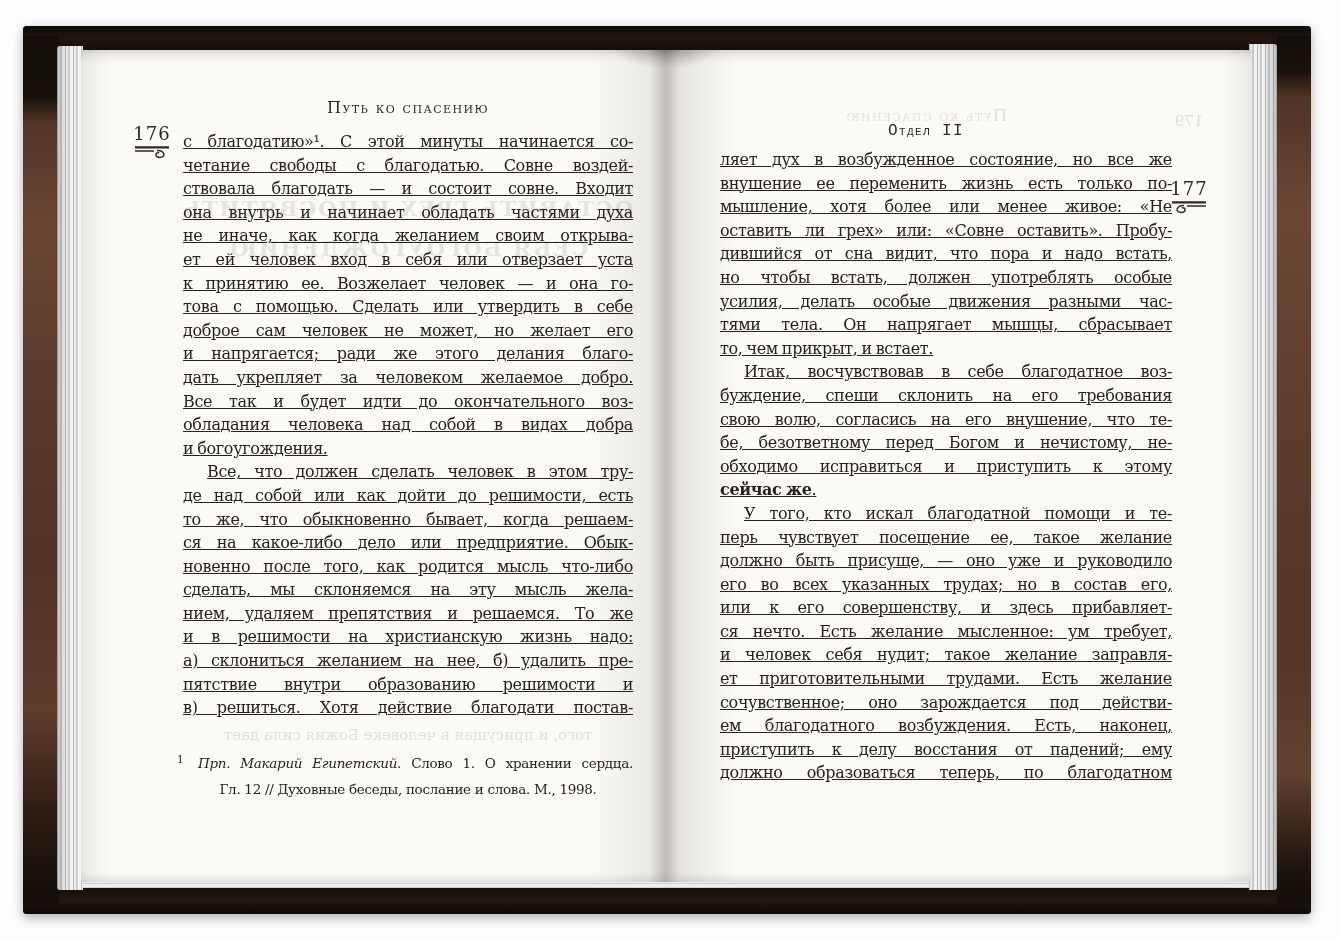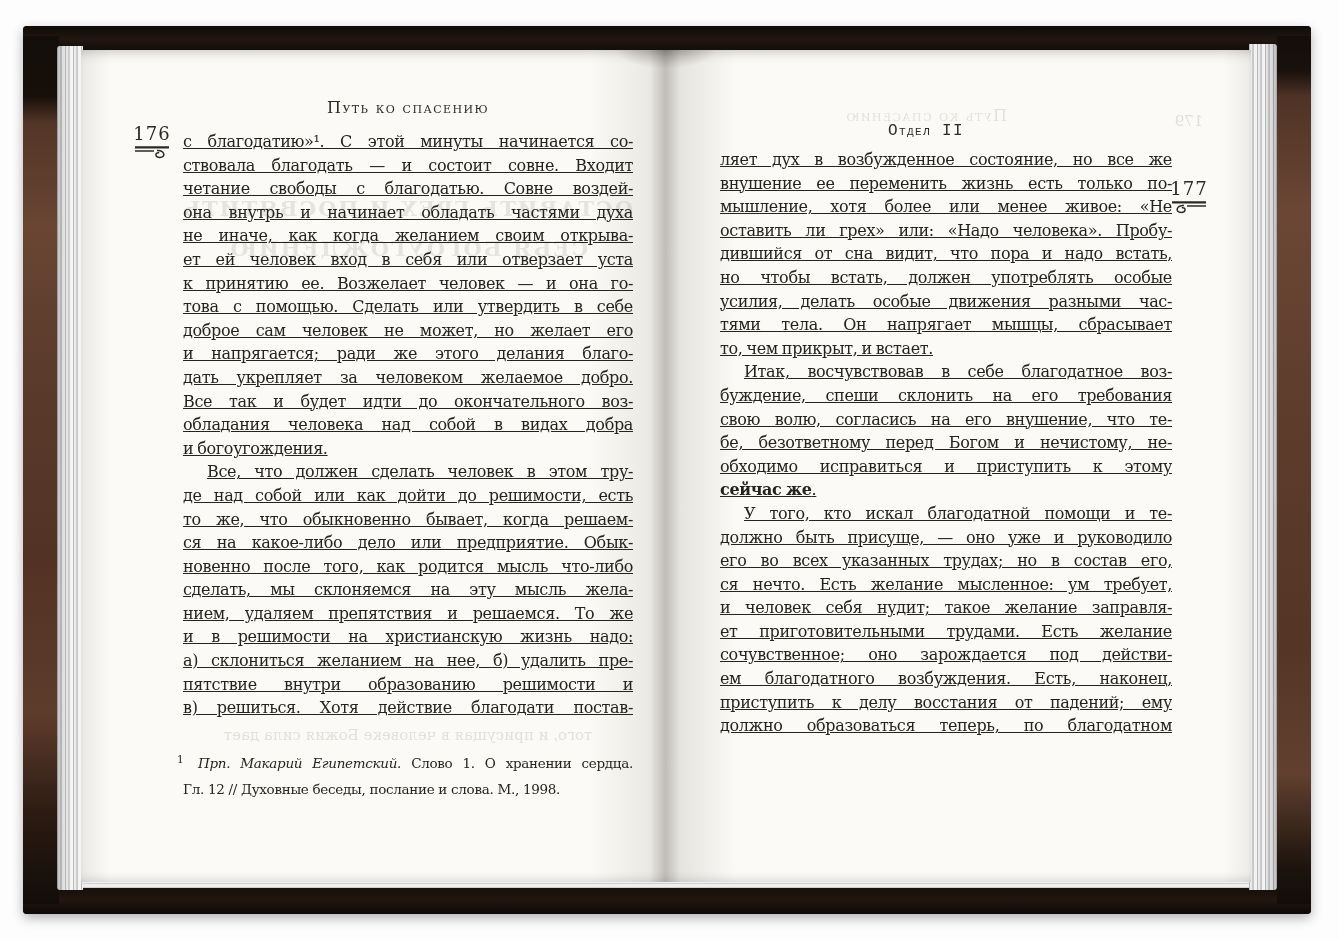--- a/index.html
+++ b/index.html
@@ -30,21 +30,21 @@
   .textcol{position:absolute;width:450px;font-size:16px;letter-spacing:-0.35px;word-spacing:-0.8px;line-height:23.6px;z-index:3;text-decoration:underline;}
   .textcol-left{left:102px;top:80px;}
   .textcol-right{left:619px;top:98px;width:452px;margin-left:20px;}
   .tline{text-align:justify;text-align-last:justify;height:23.6px;overflow:hidden;white-space:nowrap;}
   .tline{white-space:normal;}
   .tline.indent{text-indent:24px;}
   .tline.pend{text-align-last:left;}
   .footnote{position:absolute;left:102px;top:700px;width:450px;font-size:13.5px;letter-spacing:-0.3px;line-height:26px;z-index:3;}
   .fn-marker{position:absolute;left:-6px;top:-4px;font-size:10.5px;}
   .fn-l1{text-align:justify;text-align-last:justify;text-indent:15px;}
-  .fn-l2{text-align:left;}
+  .fn-l2{text-align:center;}
   .ghost{position:absolute;transform:scaleX(-1);color:rgba(104,96,84,0.14);filter:blur(0.5px);font-weight:bold;white-space:nowrap;z-index:1;text-align:center;}
   .ghost-l1{left:102px;top:146px;width:450px;font-size:21px;letter-spacing:2px;}
   .ghost-l2{left:102px;top:186px;width:450px;font-size:21px;letter-spacing:2px;}
   .ghost-l3{left:102px;top:676px;width:450px;font-size:15px;font-weight:normal;color:rgba(104,96,84,0.17);}
   .ghost-rh{left:619px;top:56px;width:452px;font-size:16px;font-weight:normal;font-variant:small-caps;letter-spacing:1.4px;color:rgba(104,96,84,0.16);}
   .ghost-rpn{left:1085px;top:62px;width:46px;font-size:15px;font-weight:normal;color:rgba(104,96,84,0.18);}
   b{font-weight:bold;}
   i{font-style:italic;}
 </style>
 </head>
@@ -74,22 +74,22 @@
         <div class="pn-num">176</div>
         <svg class="orn" width="38" height="15" viewBox="0 0 38 15">
           <path d="M2 2.4 H36" stroke-width="2.2"></path>
           <path d="M2 6 H21" stroke-width="1.5"></path>
           <path d="M24 5.6 C31.5 5.2 33.5 12.4 26.8 12.4 C21.6 12.4 21.9 6.9 26.2 7.8" stroke-width="1.5"></path>
         </svg>
       </div>
 
       <div class="textcol textcol-left" id="left-lines">
           <div class="tline">с благодатию»¹. С этой минуты начинается со-</div>
+          <div class="tline">четание свободы с благодатью. Совне воздей-</div>
           <div class="tline">ствовала благодать — и состоит совне. Входит</div>
-          <div class="tline">четание свободы с благодатью. Совне воздей-</div>
           <div class="tline">она внутрь и начинает обладать частями духа</div>
           <div class="tline">не иначе, как когда желанием своим открыва-</div>
           <div class="tline">ет ей человек вход в себя или отверзает уста</div>
           <div class="tline">к принятию ее. Возжелает человек — и она го-</div>
           <div class="tline">това с помощью. Сделать или утвердить в себе</div>
           <div class="tline">доброе сам человек не может, но желает его</div>
           <div class="tline">и напрягается; ради же этого делания благо-</div>
           <div class="tline">дать укрепляет за человеком желаемое добро.</div>
           <div class="tline">Все так и будет идти до окончательного воз-</div>
           <div class="tline">обладания человека над собой в видах добра</div>
@@ -121,35 +121,37 @@
           <path d="M2 2.4 H36" stroke-width="2.2"></path>
           <path d="M2 6 H21" stroke-width="1.5"></path>
           <path d="M24 5.6 C31.5 5.2 33.5 12.4 26.8 12.4 C21.6 12.4 21.9 6.9 26.2 7.8" stroke-width="1.5"></path>
         </svg>
       </div>
 
       <div class="textcol textcol-right" id="right-lines">
           <div class="tline">ляет дух в возбужденное состояние, но все же</div>
           <div class="tline">внушение ее переменить жизнь есть только по-</div>
           <div class="tline">мышление, хотя более или менее живое: «Не</div>
-          <div class="tline">оставить ли грех» или: «Надо человека». Пробу-</div>
+          <div class="tline">оставить ли грех» или: «Совне оставить». Пробу-</div>
           <div class="tline">дившийся от сна видит, что пора и надо встать,</div>
           <div class="tline">но чтобы встать, должен употреблять особые</div>
           <div class="tline">усилия, делать особые движения разными час-</div>
           <div class="tline">тями тела. Он напрягает мышцы, сбрасывает</div>
           <div class="tline pend">то, чем прикрыт, и встает.</div>
           <div class="tline indent">Итак, восчувствовав в себе благодатное воз-</div>
           <div class="tline">буждение, спеши склонить на его требования</div>
           <div class="tline">свою волю, согласись на его внушение, что те-</div>
           <div class="tline">бе, безответному перед Богом и нечистому, не-</div>
           <div class="tline">обходимо исправиться и приступить к этому</div>
           <div class="tline pend"><b>сейчас же</b>.</div>
           <div class="tline indent">У того, кто искал благодатной помощи и те-</div>
+          <div class="tline">перь чувствует посещение ее, такое желание</div>
           <div class="tline">должно быть присуще, — оно уже и руководило</div>
           <div class="tline">его во всех указанных трудах; но в состав его,</div>
+          <div class="tline">или к его совершенству, и здесь прибавляет-</div>
           <div class="tline">ся нечто. Есть желание мысленное: ум требует,</div>
           <div class="tline">и человек себя нудит; такое желание заправля-</div>
           <div class="tline">ет приготовительными трудами. Есть желание</div>
           <div class="tline">сочувственное; оно зарождается под действи-</div>
           <div class="tline">ем благодатного возбуждения. Есть, наконец,</div>
           <div class="tline">приступить к делу восстания от падений; ему</div>
           <div class="tline">должно образоваться теперь, по благодатном</div>
         </div>
 
     </div>

